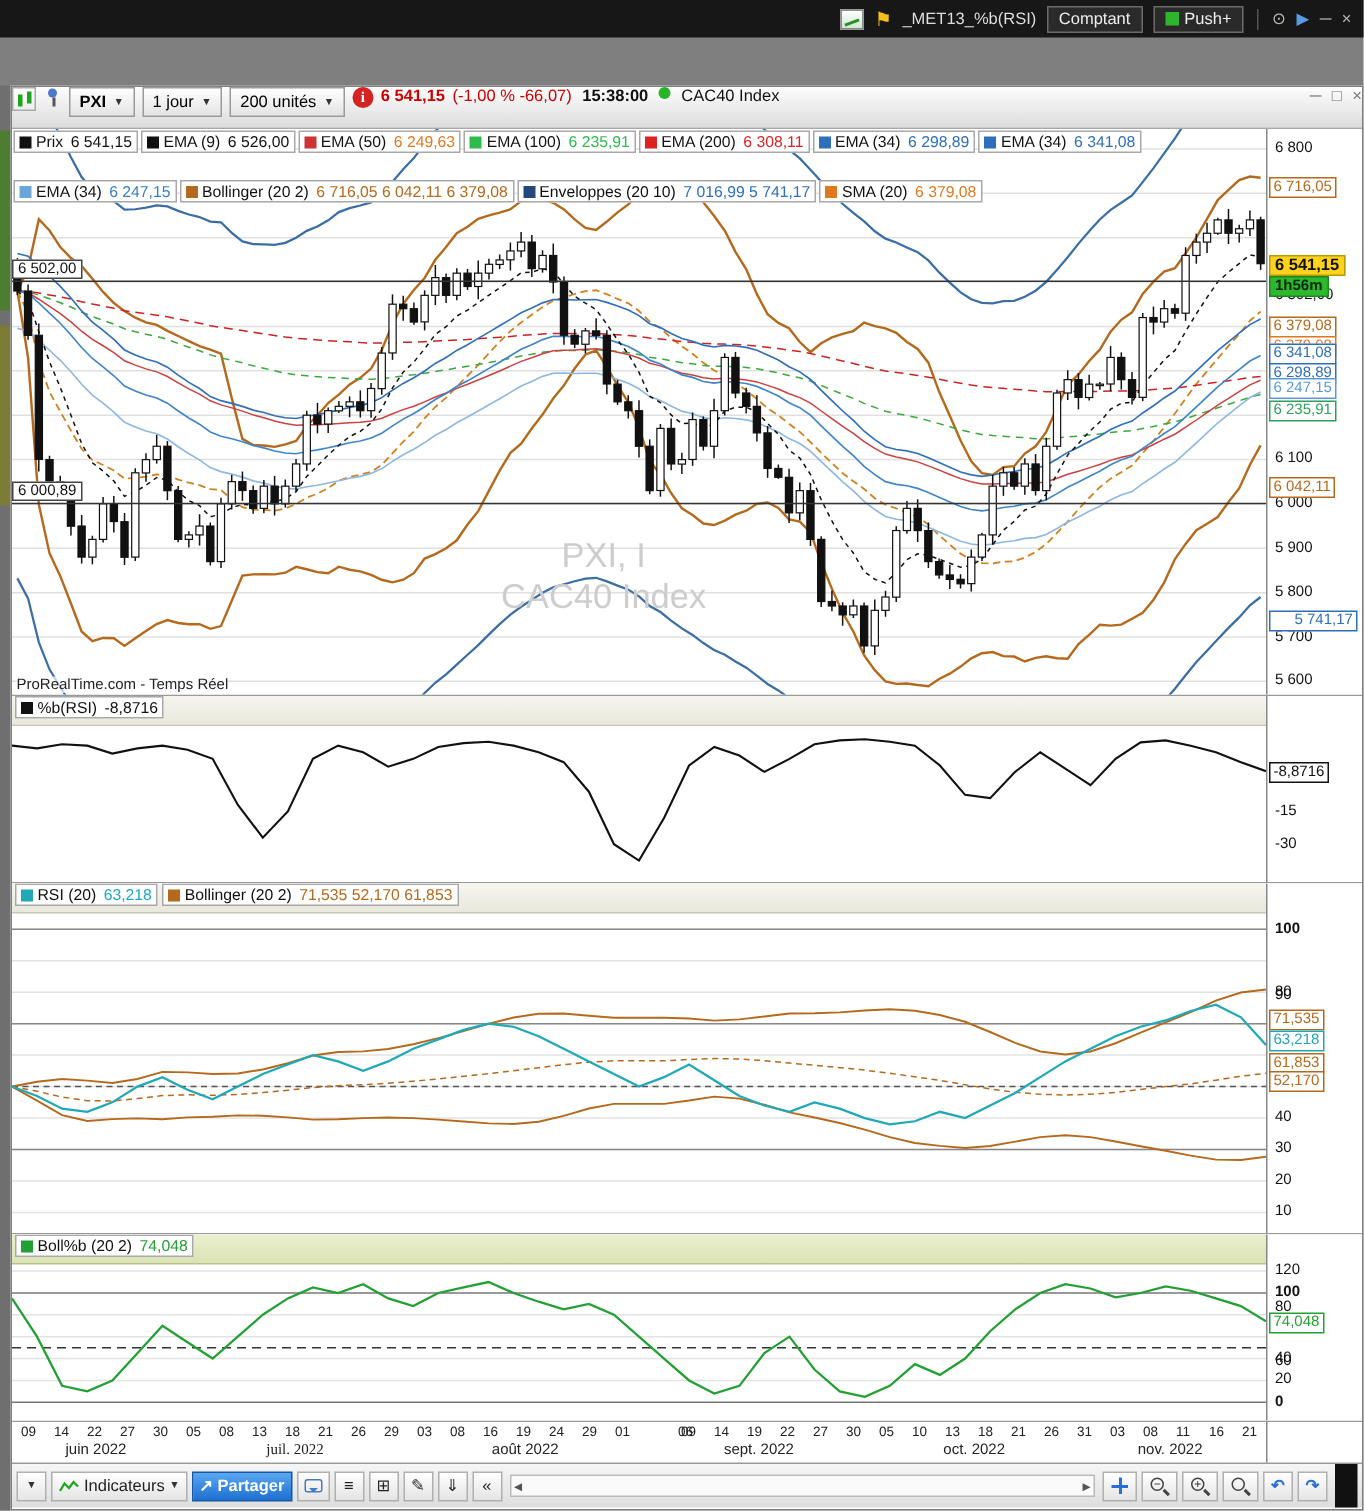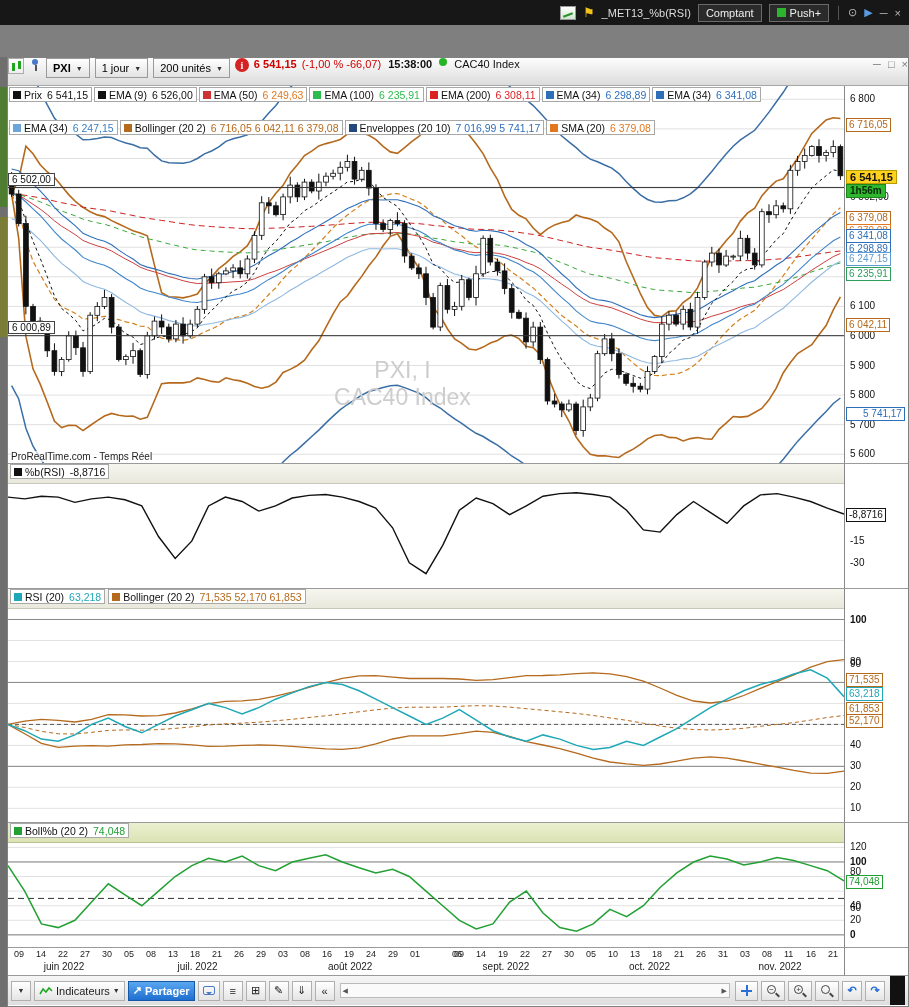--- a/index.html
+++ b/index.html
@@ -647,21 +647,21 @@
         <span class="xt" style="left: 644px;">18</span>
         <span class="xt" style="left: 666px;">21</span>
         <span class="xt" style="left: 688px;">26</span>
         <span class="xt" style="left: 710px;">31</span>
         <span class="xt" style="left: 732px;">03</span>
         <span class="xt" style="left: 754px;">08</span>
         <span class="xt" style="left: 776px;">11</span>
         <span class="xt" style="left: 798px;">16</span>
         <span class="xt" style="left: 820px;">21</span>
         <span class="xm" style="left: 35.7px;">juin 2022</span>
-        <span class="xm" style="left: 169.5px;">juil. 2022</span>
+        <span class="xm" style="left: 169.5px; font-family: Liberation Serif, serif;">juil. 2022</span>
         <span class="xm" style="left: 319.9px;">août 2022</span>
         <span class="xm" style="left: 474.6px;">sept. 2022</span>
         <span class="xm" style="left: 620.9px;">oct. 2022</span>
         <span class="xm" style="left: 750.5px;">nov. 2022</span>
       </div>
     <div class="xfill"></div>
   </div>
 
   <div class="btoolbar">
     <button class="tbtn">

